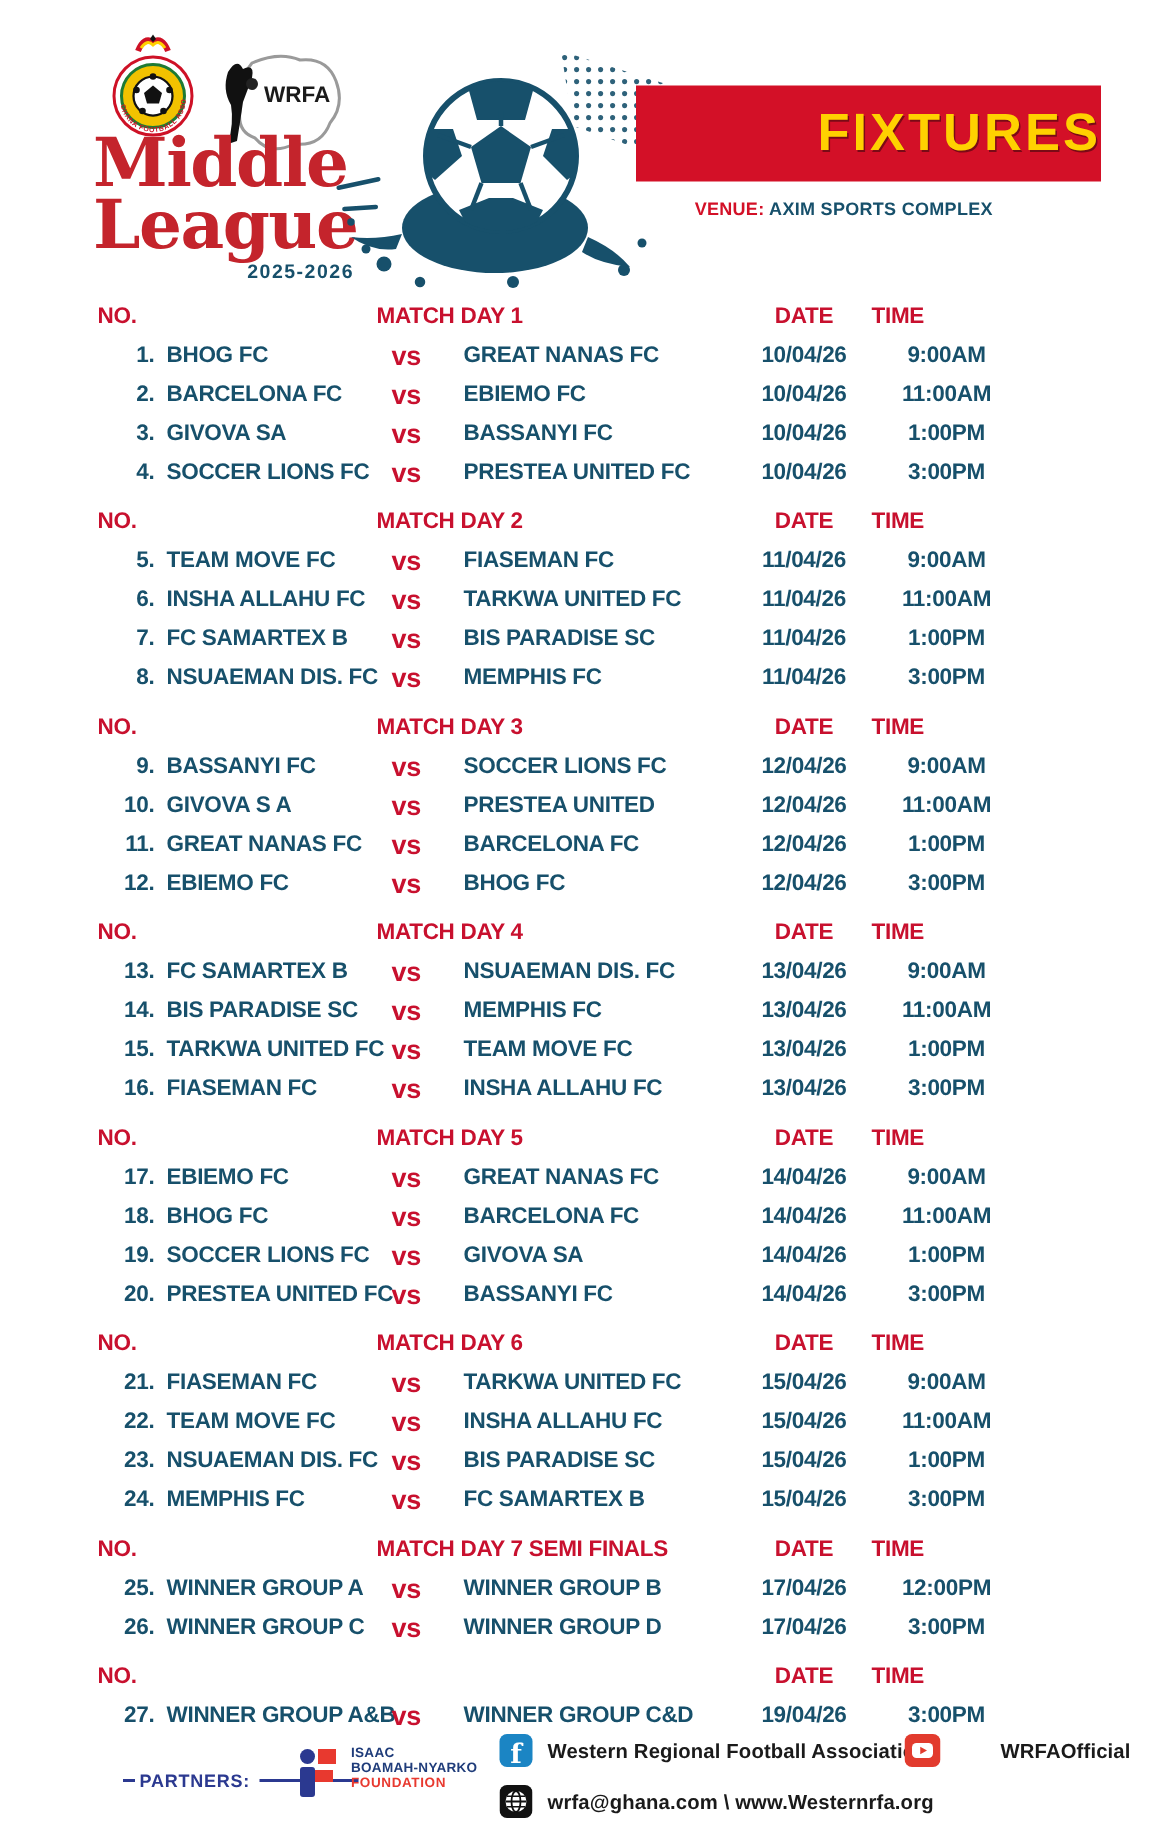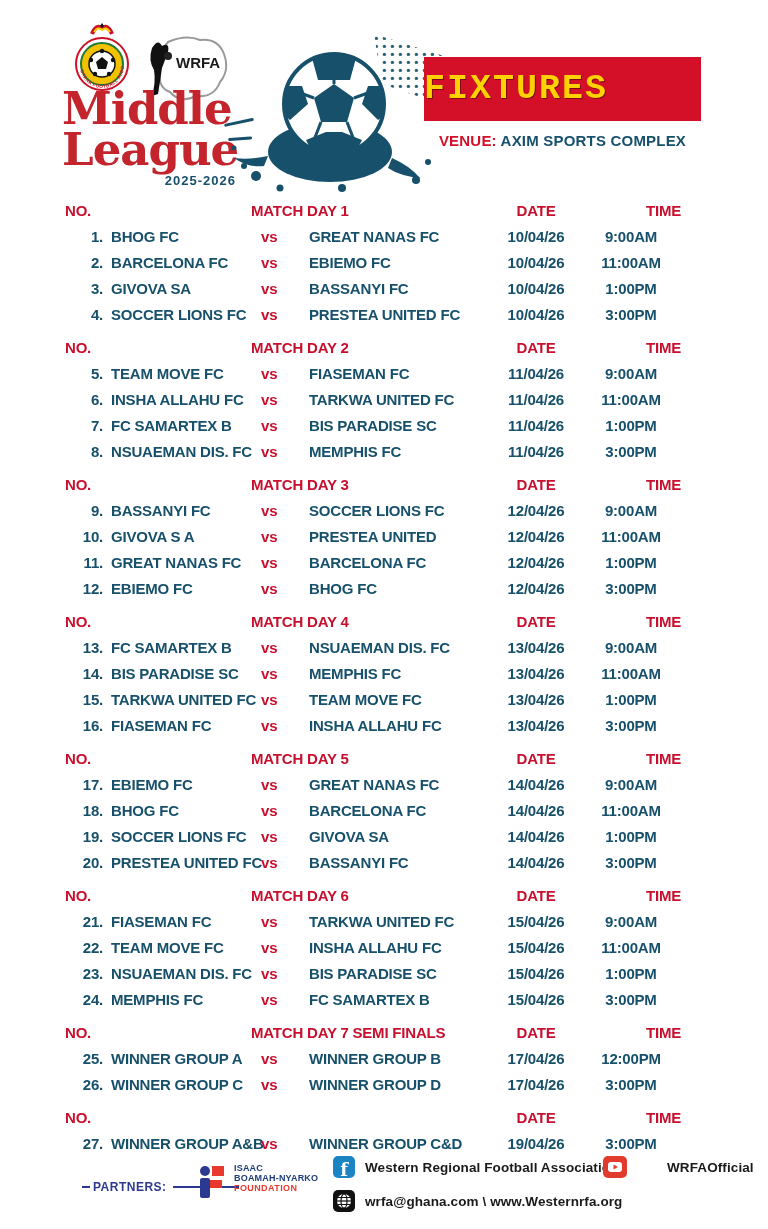--- a/index.html
+++ b/index.html
@@ -12,45 +12,45 @@
 
   .logos { position:absolute; left:70px; top:22px; display:flex; gap:4px; align-items:flex-start; }
   .title-block { position:absolute; left:62px; top:88px; width:180px; }
   .title-line { font-family:"DejaVu Serif", serif; font-weight:bold; font-size:45px;
                 line-height:0.92; color:#C4242C; letter-spacing:-1px; }
   .season { text-align:right; color:#17506B; font-weight:bold; font-size:13px;
             letter-spacing:1px; margin-top:2px; padding-right:6px; }
 
   .ball-art { position:absolute; left:222px; top:28px; }
 
-  .fixtures-banner { position:absolute; left:424px; top:57px; width:277px; height:64px;
-                     background:#D31027; display:flex; align-items:center; justify-content:flex-start;font-family:Liberation Mono, monospace; }
+  .fixtures-banner { position:absolute; left:424px; top:57px; width:310px; height:64px;
+                     background:#D31027; display:flex; align-items:center; justify-content:flex-end; }
   .fixtures-text { color:#FFD100; font-weight:bold; font-size:35px; letter-spacing:2px;
                    text-shadow:1px 1px 0 #7a0a16; }
   .venue-line { position:absolute; left:424px; top:132px; width:277px; text-align:center;
-                font-size:15px; font-weight:bold; letter-spacing:0.2px; }
+                font-size:12px; font-weight:bold; letter-spacing:0.2px; }
   .venue-label { color:#D31027; }
   .venue-value { color:#17506B; }
 
   
   .main { position:absolute; top:198px; left:0; width:768px; }
   .fixture-section { margin-bottom:7px; }
   .grid-row { display:grid;
               grid-template-columns:40px 148px 58px 182px 90px 100px;
               margin-left:63px; line-height:26px; height:26px;
               font-weight:bold; font-size:15px; letter-spacing:-0.2px; }
   .head { color:#C8102E; }
   .h-no { grid-column:1 / 3; text-align:left; padding-left:2px; }
   .h-title { grid-column:3 / 5; text-align:left; }
   .h-date { grid-column:5; text-align:center; }
-  .h-time { grid-column:6; text-align:right; }
+  .h-time { grid-column:6; text-align:left; }
 
   .c-num  { text-align:right; color:#17506B; }
   .c-home { text-align:left; padding-left:8px; color:#17506B; white-space:nowrap; }
-  .c-vs   { text-align:left; padding-left:10px; color:#C8102E; font-size:15px; }
+  .c-vs   { text-align:left; padding-left:10px; color:#C8102E; font-size:18px; }
   .c-away { text-align:left; color:#17506B; white-space:nowrap; }
   .c-date { text-align:center; color:#17506B; }
   .c-time { text-align:center; color:#17506B; }
 
   
   .footer { position:absolute; top:1148px; left:0; width:768px; height:81px; }
   .partners { position:absolute; left:82px; top:32px; display:flex; align-items:center;
               color:#2B3990; font-weight:bold; font-size:12px; letter-spacing:0.5px; }
   .partners::before { content:""; display:inline-block; width:8px; height:2px; background:#2B3990; margin-right:3px; }
   .partners::after  { content:""; display:inline-block; width:66px; height:2px; background:#2B3990; margin-left:6px; }

